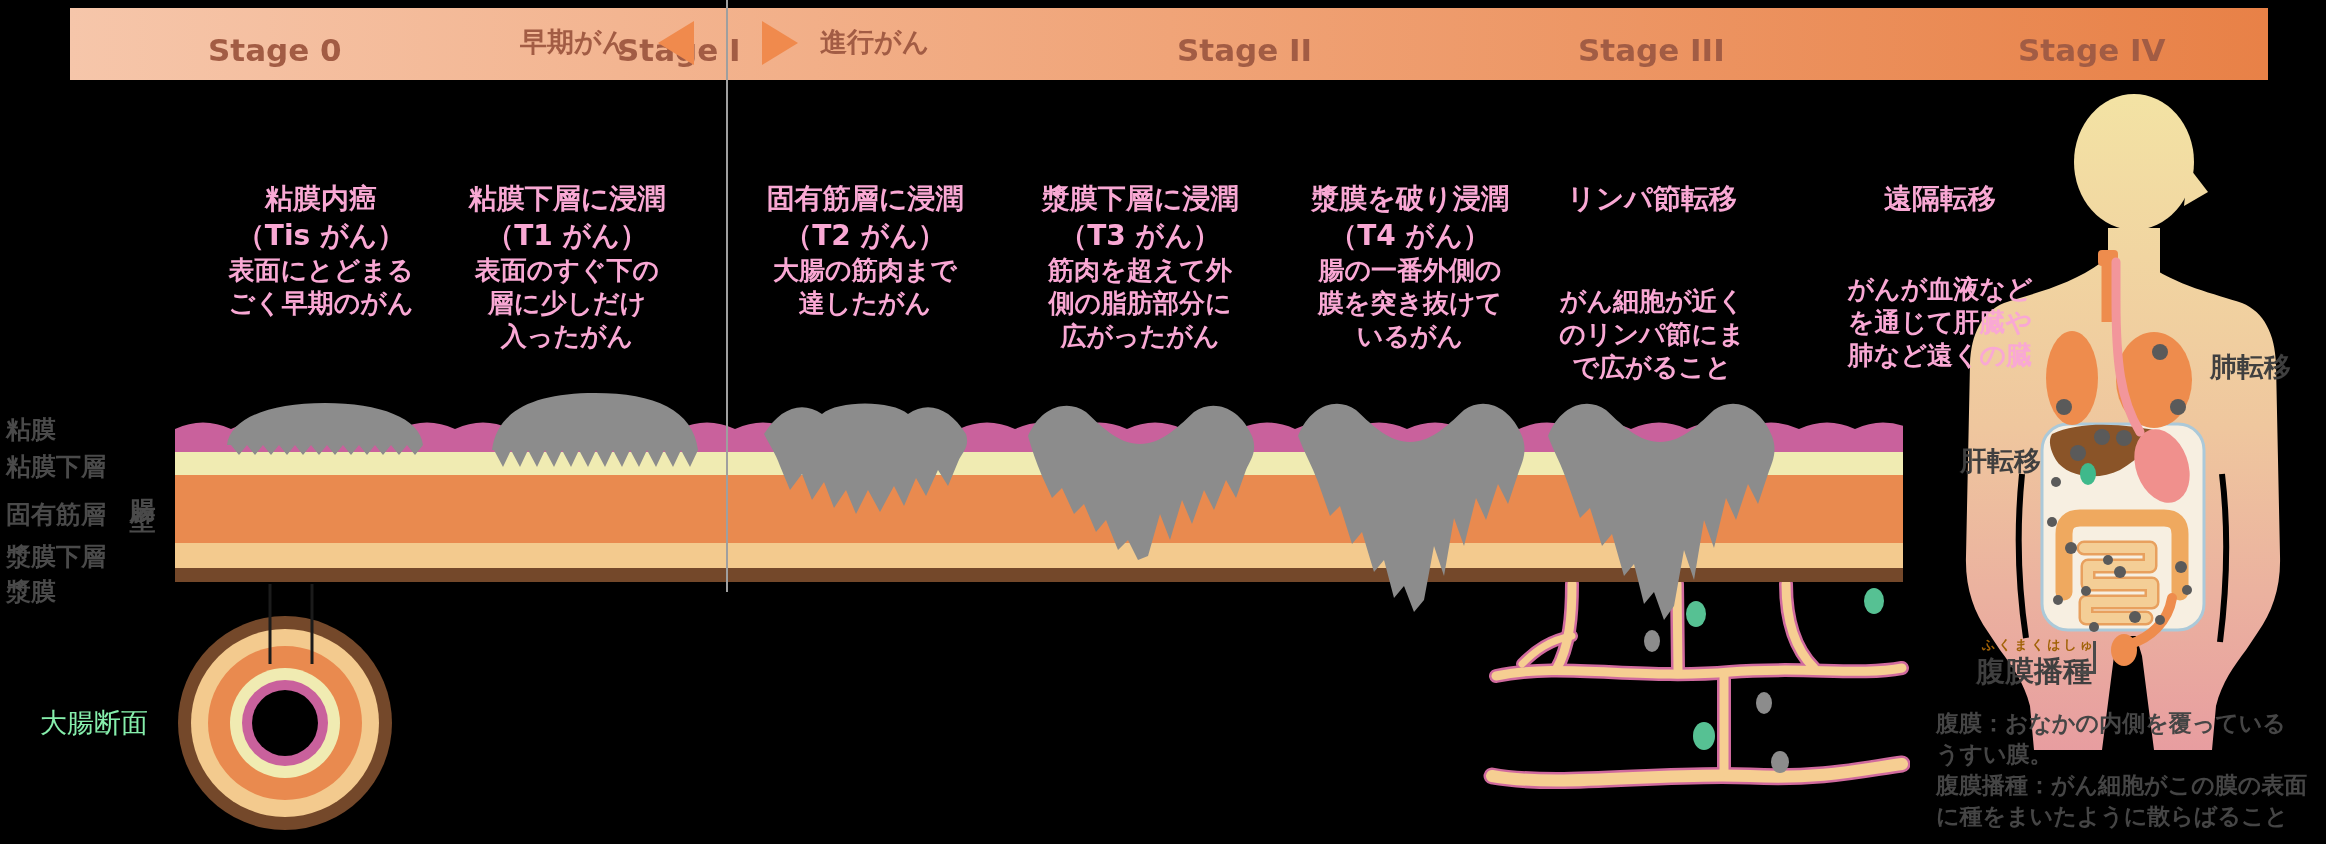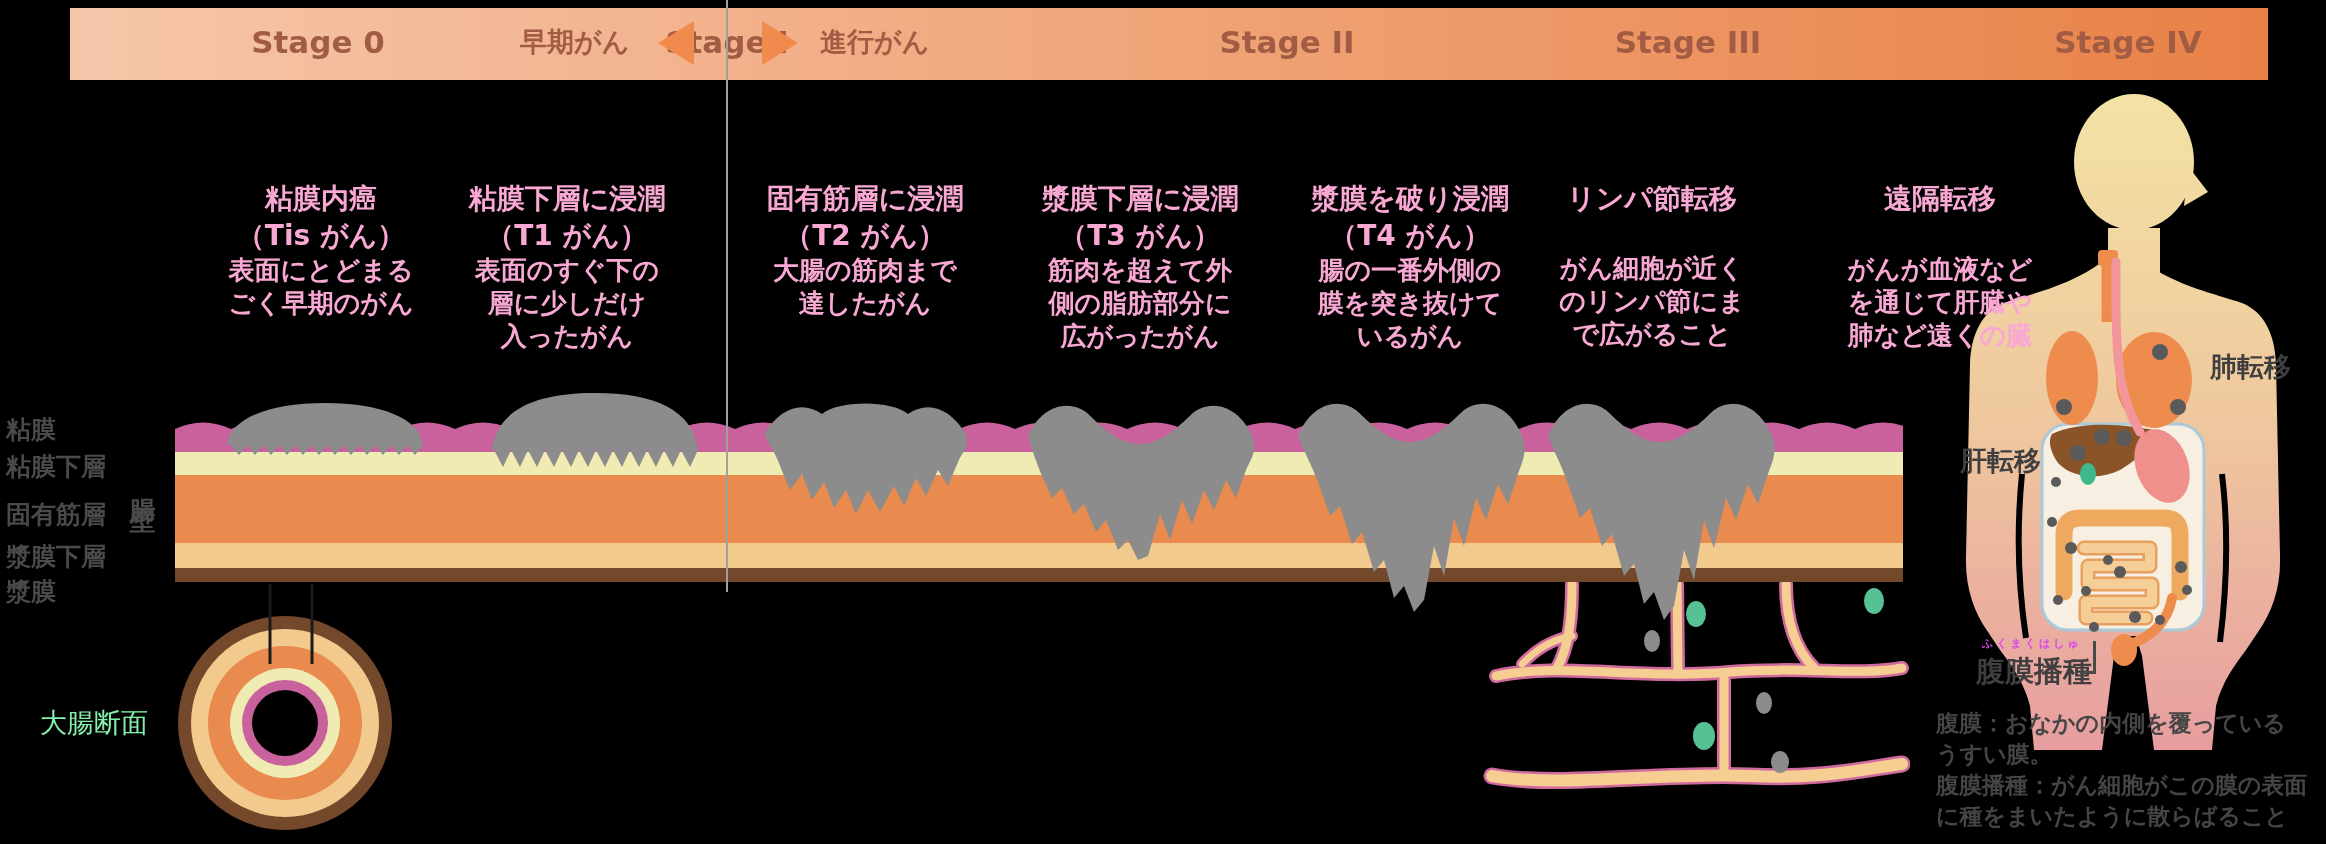--- a/index.html
+++ b/index.html
@@ -1,39 +1,39 @@
 <!DOCTYPE html>
 <html><head>
 <meta charset="utf-8">
 <style>
   html,body{margin:0;padding:0;background:#000;}
   body{width:2326px;height:844px;position:relative;overflow:hidden;
        font-family:"DejaVu Sans","Liberation Sans",sans-serif;}
   
   .banner{position:absolute;left:70px;top:8px;width:2198px;height:72px;
           background:linear-gradient(90deg,#F6C6AA 0%,#F0A478 50%,#E88147 100%);}
-  .stage-label{position:absolute;bottom:20px;width:220px;text-align:center;
+  .stage-label{position:absolute;bottom:12px;width:220px;
                font-size:31px;font-weight:bold;color:#A25C44;}
   .dir-label{position:absolute;top:16px;font-size:27px;font-weight:bold;color:#A25C44;}
   .tri{position:absolute;top:13px;width:0;height:0;border-top:22px solid transparent;
        border-bottom:22px solid transparent;}
   .tri-left{border-right:36px solid #F08A4D;}
   .tri-right{border-left:36px solid #F08A4D;}
   .divider{position:absolute;left:726px;top:0;width:2px;height:592px;background:#9F9F9F;z-index:40;}
   
   .col{position:absolute;top:180px;width:260px;text-align:center;color:#f9a8d4;}
   .col-title{font-size:28px;font-weight:bold;line-height:37px;}
   .col-desc{font-size:26px;font-weight:600;line-height:33px;}
   
   .side-label{position:absolute;left:6px;font-size:25px;font-weight:600;color:#4A4A4A;}
   .vert-label{position:absolute;left:126px;top:478px;font-size:26px;font-weight:600;color:#4A4A4A;
               writing-mode:vertical-rl;letter-spacing:6px;}
   .caption{position:absolute;font-size:27px;font-weight:400;color:#86efac;}
   .body-label{position:absolute;font-size:27px;font-weight:bold;color:#3F3F3F;z-index:30;}
-  .furigana{position:absolute;font-size:11px;font-weight:bold;color:#d946ef;letter-spacing:3px;z-index:30;}
+  .furigana{position:absolute;font-size:13px;font-weight:bold;color:#a16207;letter-spacing:3px;z-index:30;}
   .bracket{position:absolute;left:2080px;top:641px;width:13px;height:30px;
            border-right:3px solid #4a4a4a;border-bottom:3px solid #4a4a4a;z-index:30;}
   .footnote{position:absolute;left:1936px;top:708px;width:392px;font-size:23px;
             font-weight:600;line-height:31px;color:#454545;z-index:30;}
   svg{position:absolute;display:block;}
 </style>
 </head>
 <body>
 
 <svg style="left:1480px;top:582px;" width="430" height="250" viewBox="1480 582 430 250">
@@ -240,31 +240,31 @@
   <div class="col-desc">
     <div>腸の一番外側の</div>
     <div>膜を突き抜けて</div>
     <div>いるがん</div>
   </div>
 </div>
 <div class="col" style="left:1522px">
   <div class="col-title">
     <div>リンパ節転移</div>
   </div>
-  <div class="col-desc" style="margin-top:35px">
+  <div class="col-desc" style="margin-top:68px">
     <div>がん細胞が近く</div>
     <div>のリンパ節にま</div>
     <div>で広がること</div>
   </div>
 </div>
 <div class="col" style="left:1810px">
   <div class="col-title">
     <div>遠隔転移</div>
   </div>
-  <div class="col-desc" style="margin-top:36px">
+  <div class="col-desc" style="margin-top:56px">
     <div>がんが血液など</div>
     <div>を通じて肝臓や</div>
     <div>肺など遠くの臓</div>
   </div>
 </div>
 
 <div class="side-label" style="top:413px">粘膜</div>
 <div class="side-label" style="top:450px">粘膜下層</div>
 <div class="side-label" style="top:498px">固有筋層</div>
 <div class="side-label" style="top:540px">漿膜下層</div>

